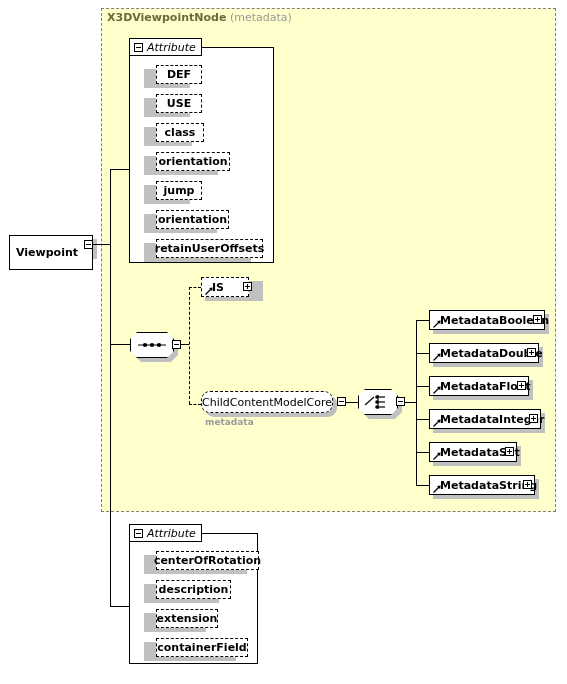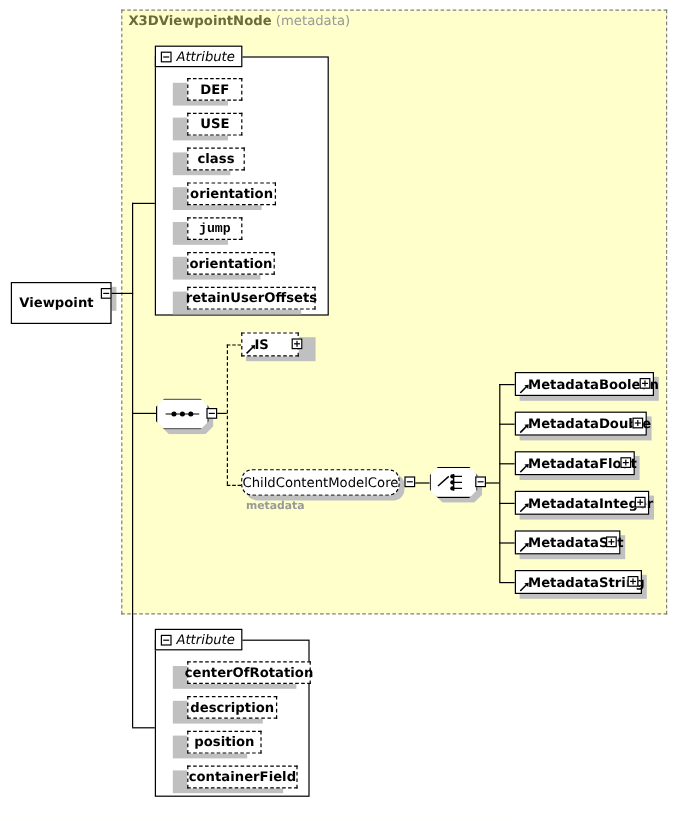--- a/index.html
+++ b/index.html
@@ -154,21 +154,21 @@
 <div class="attritem" style="left:140px;top:123px;width:48px;">
   <span>class</span>
 </div>
 
 <div class="shadow" style="left:144px;top:156px;width:74px;height:19px;"></div>
 <div class="attritem" style="left:140px;top:152px;width:74px;">
   <span>orientation</span>
 </div>
 
 <div class="shadow" style="left:144px;top:185px;width:46px;height:19px;"></div>
-<div class="attritem" style="left:140px;top:181px;width:46px;font-family:Liberation Mono, monospace;">
+<div class="attritem" style="left:140px;top:181px;width:46px;">
   <span>jump</span>
 </div>
 
 <div class="shadow" style="left:144px;top:214px;width:73px;height:19px;"></div>
 <div class="attritem" style="left:140px;top:210px;width:73px;">
   <span>orientation</span>
 </div>
 
 <div class="shadow" style="left:144px;top:243px;width:107px;height:19px;"></div>
 <div class="attritem" style="left:140px;top:239px;width:107px;">
@@ -308,19 +308,19 @@
   <span>centerOfRotation</span>
 </div>
 
 <div class="shadow" style="left:144px;top:584px;width:75px;height:19px;"></div>
 <div class="attritem" style="left:140px;top:580px;width:75px;">
   <span>description</span>
 </div>
 
 <div class="shadow" style="left:144px;top:613px;width:62px;height:19px;"></div>
 <div class="attritem" style="left:140px;top:609px;width:62px;">
-  <span>position</span>
+  <span>extension</span>
 </div>
 
 <div class="shadow" style="left:144px;top:642px;width:92px;height:19px;"></div>
 <div class="attritem" style="left:140px;top:638px;width:92px;">
   <span>containerField</span>
 </div>
 
 </body></html>

